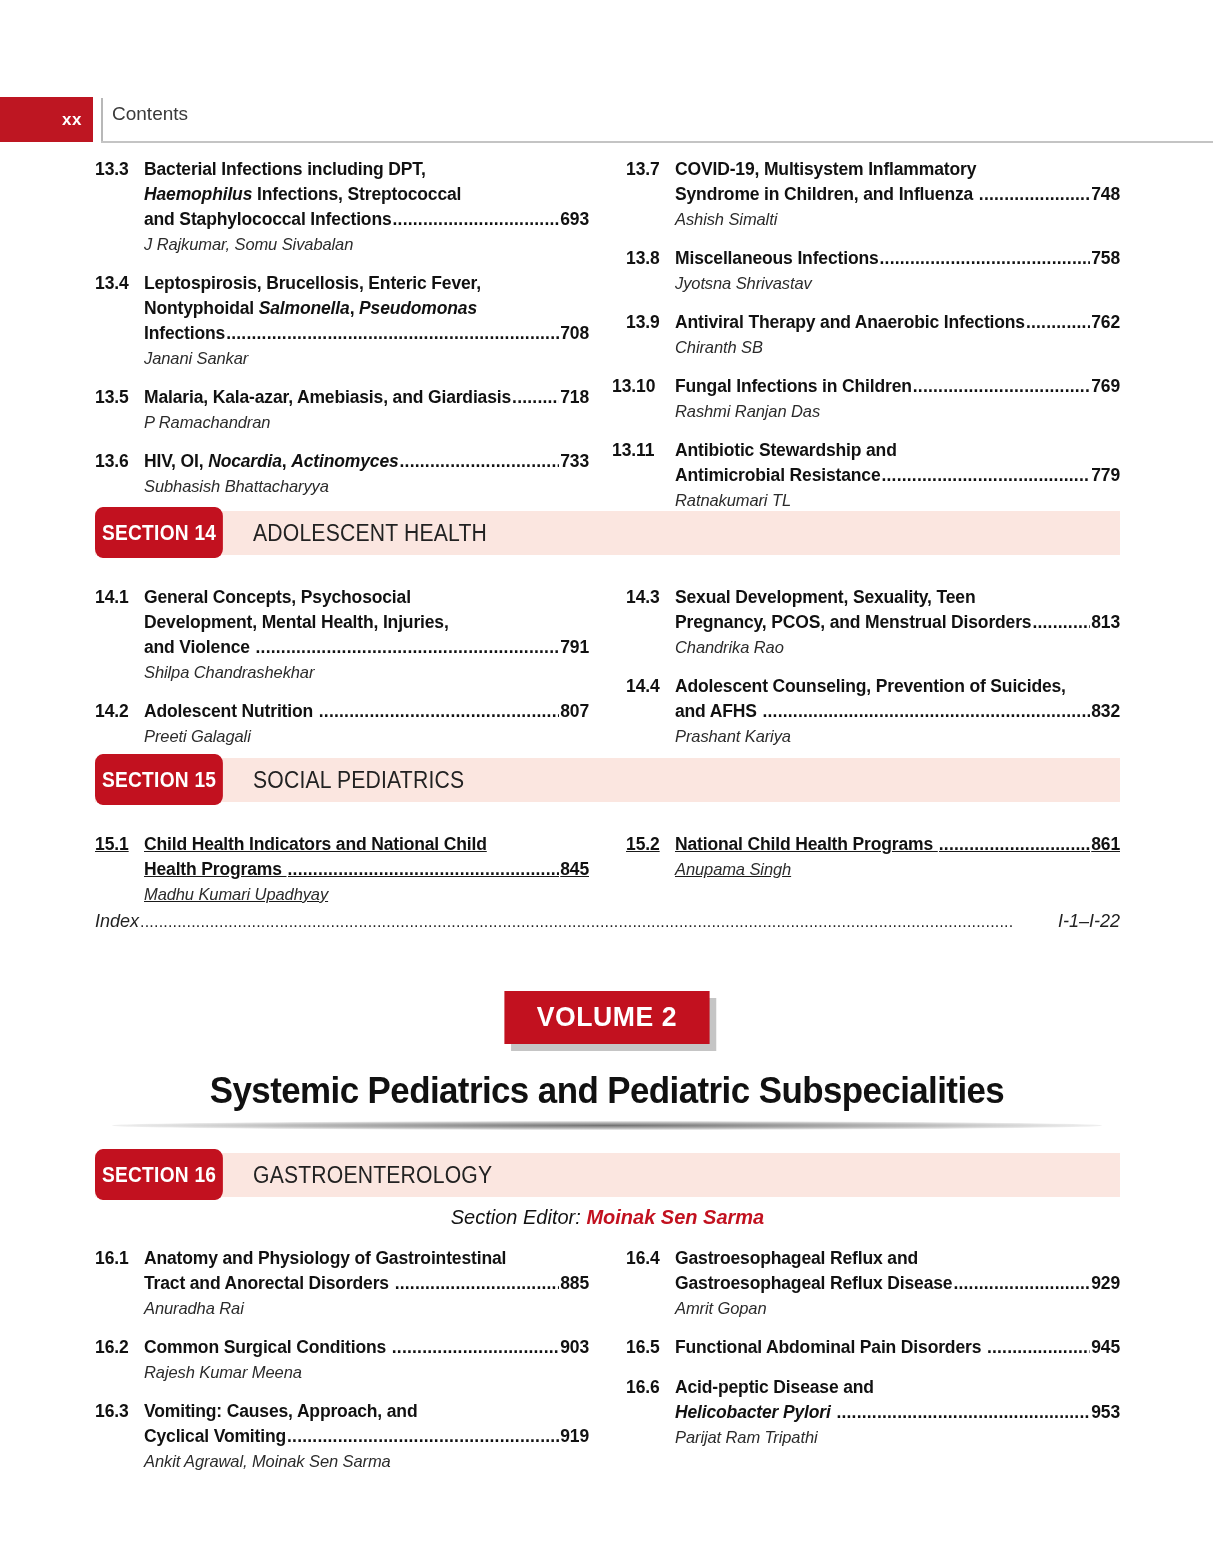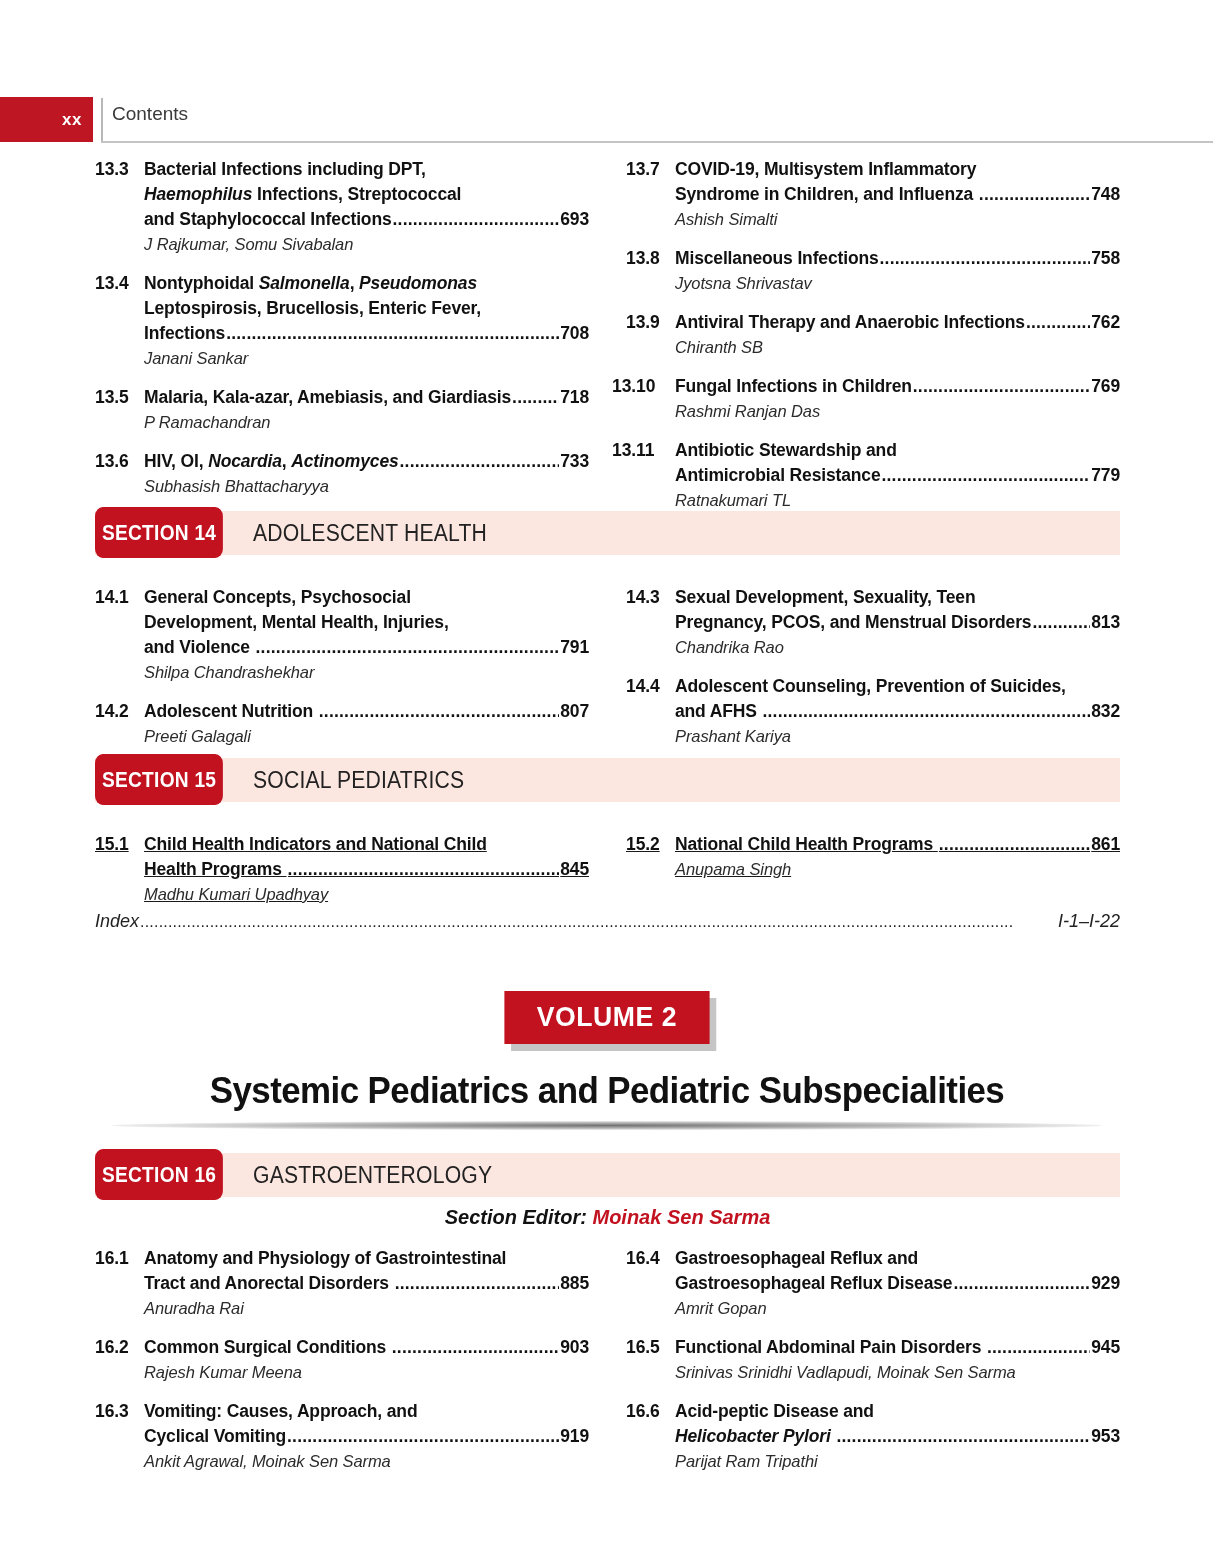--- a/index.html
+++ b/index.html
@@ -230,21 +230,21 @@
 
   .editor-line {
     width: 1025px;
     text-align: center;
     font-size: 20px;
     margin-top: 9px;
   }
   .editor-label {
     font-style: italic;
     color: #111;
-    font-weight: bold;
+    font-weight: normal;
   }
   .editor-name {
     color: #C2111F;
     font-weight: bold;
     font-style: italic;
   }
 </style>
 </head>
 <body>
 
@@ -273,22 +273,22 @@
                   <span class="pg">693</span>
                 </div>
               </div>
               <div class="entry-author">J Rajkumar, Somu Sivabalan</div>
             </div>
           </div>
           <div class="entry">
             <div class="entry-num">13.4</div>
             <div class="entry-body">
               <div class="entry-title">
+                <div>Leptospirosis, Brucellosis, Enteric Fever,</div>
                 <div>Nontyphoidal <i>Salmonella</i>, <i>Pseudomonas</i></div>
-                <div>Leptospirosis, Brucellosis, Enteric Fever,</div>
                 <div class="dotrow">
                   <span class="txt">Infections</span>
                   <span class="fill">............................................................................................................................................................................................</span>
                   <span class="pg">708</span>
                 </div>
               </div>
               <div class="entry-author">Janani Sankar</div>
             </div>
           </div>
           <div class="entry">
@@ -587,21 +587,20 @@
           <div class="entry">
             <div class="entry-num">16.5</div>
             <div class="entry-body">
               <div class="entry-title">
                 <div class="dotrow">
                   <span class="txt">Functional Abdominal Pain Disorders </span>
                   <span class="fill">............................................................................................................................................................................................</span>
                   <span class="pg">945</span>
                 </div>
               </div>
-              <div class="entry-author">Srinivas Srinidhi Vadlapudi, Moinak Sen Sarma</div>
             </div>
           </div>
           <div class="entry">
             <div class="entry-num">16.6</div>
             <div class="entry-body">
               <div class="entry-title">
                 <div>Acid-peptic Disease and</div>
                 <div class="dotrow">
                   <span class="txt"><i>Helicobacter Pylori</i> </span>
                   <span class="fill">............................................................................................................................................................................................</span>

